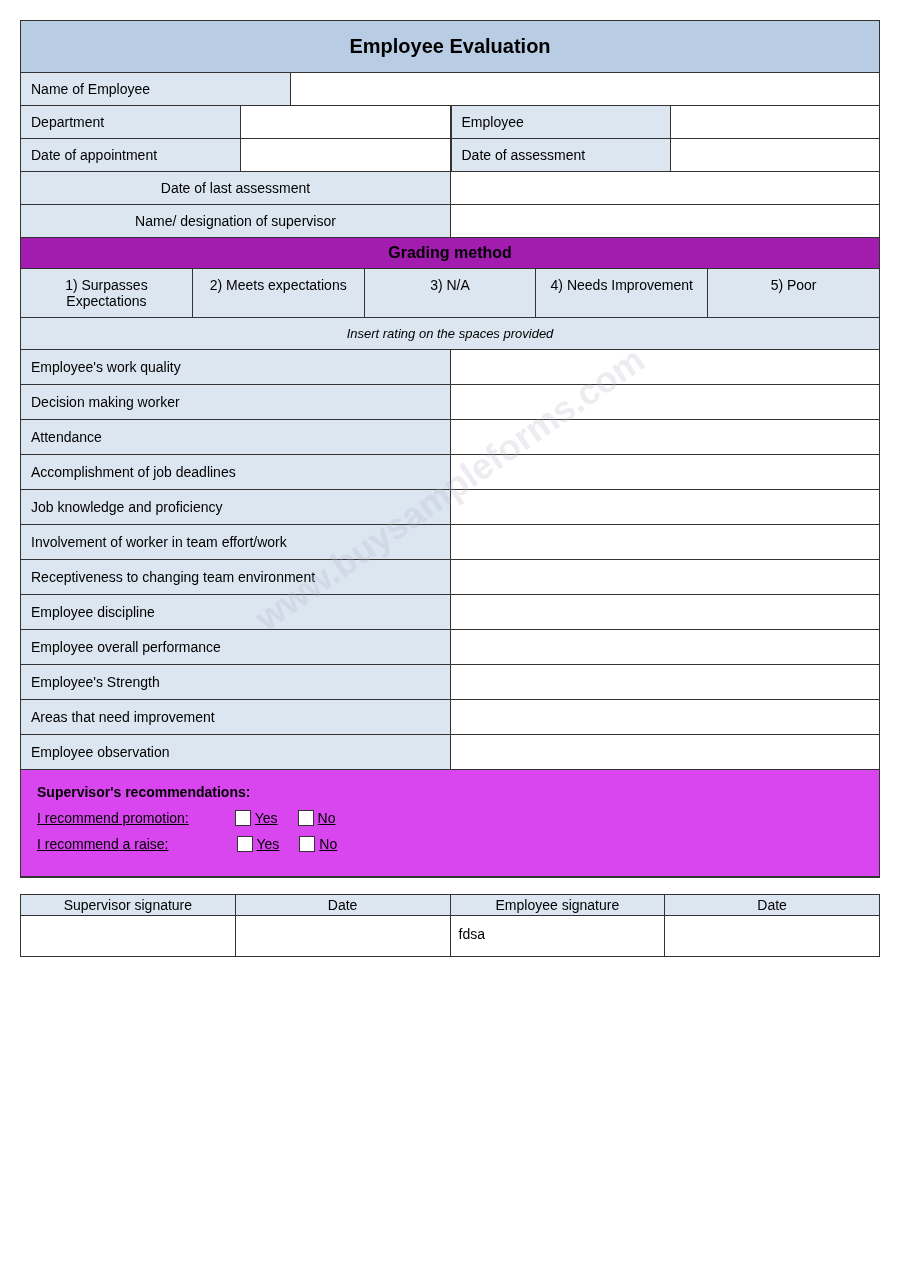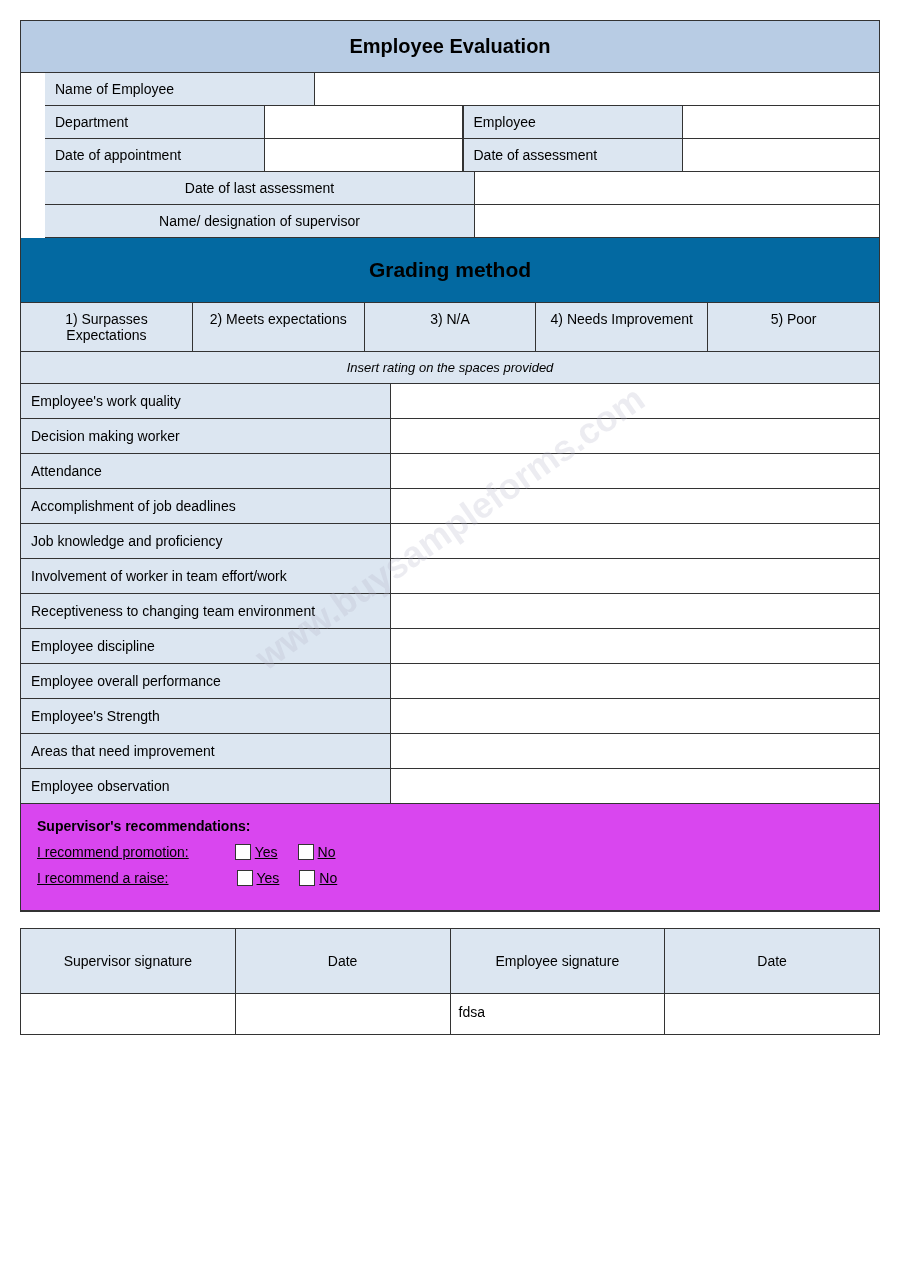--- a/index.html
+++ b/index.html
@@ -19,45 +19,44 @@
       background: #b8cce4;
       text-align: center;
       font-size: 20px;
       font-weight: bold;
       padding: 14px;
       border-bottom: 1.5px solid #333;
     }
     .row {
       display: flex;
       border-bottom: 1.5px solid #333;
-      margin-left: 24px;
     }
     .row:last-child {
       border-bottom: none;
     }
     .cell {
       padding: 8px 10px;
       border-right: 1.5px solid #333;
     }
     .cell:last-child {
       border-right: none;
     }
     .cell-label {
       background: #dce6f1;
       min-width: 220px;
     }
     .cell-value {
       flex: 1;
     }
     .section-header {
-      background: #0369a1;
-      text-align: center;
-      font-size: 21px;
+      background: #a21caf;
+      text-align: center;
+      font-size: 16px;
       font-weight: bold;
-      padding: 20px;
+      padding: 6px;
       border-bottom: 1.5px solid #333;
       width: 100%;
     }
     .grading-row {
       display: flex;
       border-bottom: 1.5px solid #333;
     }
     .grade-cell {
       flex: 1;
       text-align: center;
@@ -76,21 +75,21 @@
       font-weight: normal;
       border-bottom: 1.5px solid #333;
       font-size: 13px;
     }
     .eval-row {
       display: flex;
       border-bottom: 1.5px solid #333;
     }
     .eval-label {
       background: #dce6f1;
-      width: 370px;
+      width: 430px;
       padding: 9px 10px;
       border-right: 1.5px solid #333;
     }
     .eval-value {
       flex: 1;
       padding: 9px 10px;
     }
     .supervisor-section {
       background: #d946ef;
       padding: 14px 16px;
@@ -134,21 +133,21 @@
       border: 1.5px solid #333;
     }
     .sig-header-row {
       display: flex;
       border-bottom: 1.5px solid #333;
       background: #dce6f1;
     }
     .sig-header-cell {
       flex: 1;
       text-align: center;
-      padding: 24px;
+      padding: 2px;
       border-right: 1.5px solid #333;
     }
     .sig-header-cell:last-child { border-right: none; }
     .sig-data-row {
       display: flex;
     }
     .sig-data-cell {
       flex: 1;
       padding: 10px 8px;
       border-right: 1.5px solid #333;

